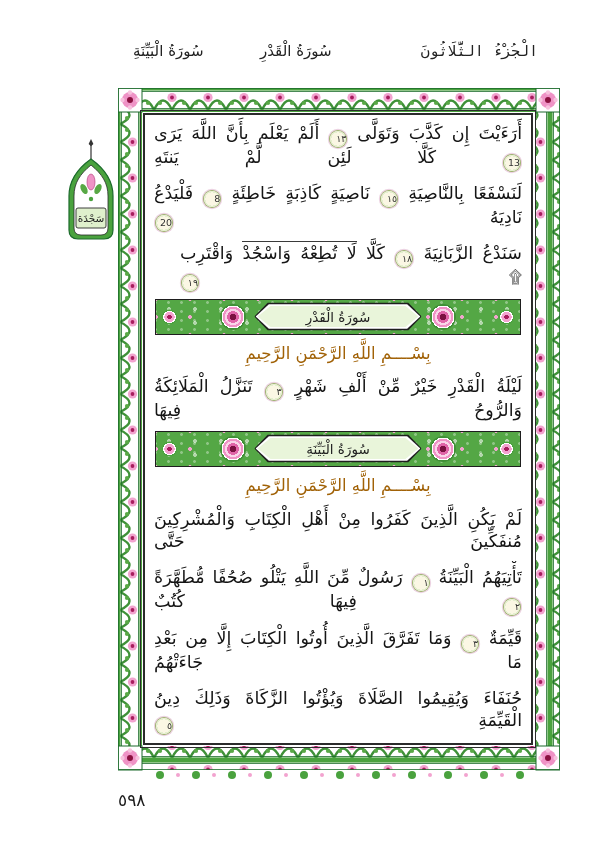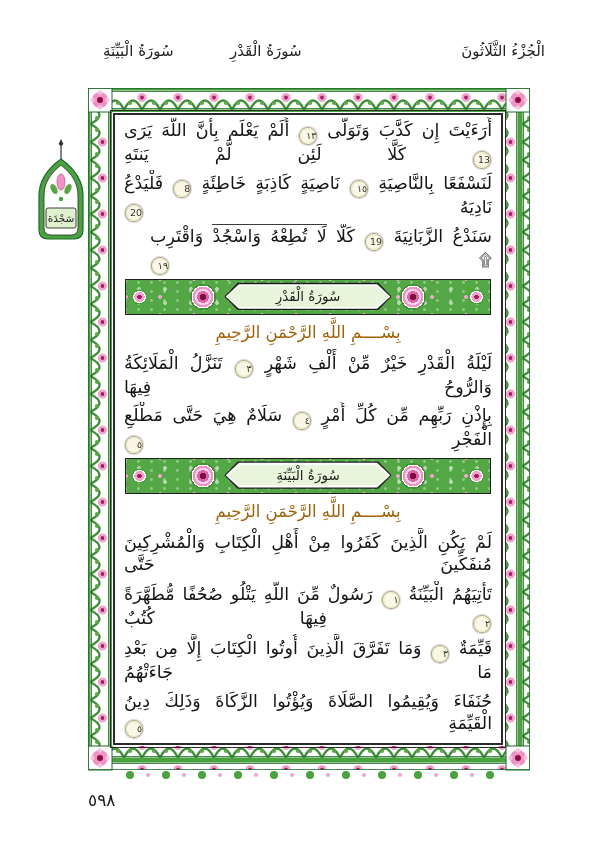--- a/index.html
+++ b/index.html
@@ -1,24 +1,24 @@
 <!DOCTYPE html>
 <html lang="ar"><head>
 <meta charset="utf-8">
 <style>
   html,body{margin:0;padding:0;}
   body{width:600px;height:858px;background:#ffffff;position:relative;overflow:hidden;
        font-family:"DejaVu Sans",sans-serif;color:#141414;}
-  .stage{position:absolute;inset:0;}
+  .stage{position:absolute;inset:0;margin-left:30px;}
 
   
   .hdr{position:absolute;top:42px;font-size:15px;color:#222;direction:rtl;white-space:nowrap;}
   .hdr-left{left:103px;}
   .hdr-center{left:230px;}
-  .hdr-right{right:55px;}
+  .hdr-right{right:62px;font-family:Liberation Mono, monospace;}
 
   
   .frame-svg{position:absolute;left:88px;top:88px;}
 
   
   .inner-frame{position:absolute;left:113px;top:113px;width:390px;height:632px;
                box-sizing:border-box;border:2px solid #2b2b2b;outline:1px solid #2b2b2b;outline-offset:2px;
                background:#fff;}
   .mushaf-body{display:flex;flex-direction:column;height:100%;padding:2px 9px;box-sizing:border-box;
                direction:rtl;}
@@ -166,21 +166,21 @@
 
   <div class="inner-frame">
     <div class="mushaf-body" id="mushaf-body">
         <div class="qrow">
           <span class="qtext">أَرَءَيْتَ إِن كَذَّبَ وَتَوَلَّى <span class="ayah">١٣</span> أَلَمْ يَعْلَم بِأَنَّ اللَّهَ يَرَى <span class="ayah">13</span> كَلَّا لَئِن لَّمْ يَنتَهِ</span>
         </div>
         <div class="qrow">
           <span class="qtext">لَنَسْفَعًا بِالنَّاصِيَةِ <span class="ayah">١٥</span> نَاصِيَةٍ كَاذِبَةٍ خَاطِئَةٍ <span class="ayah">8</span> فَلْيَدْعُ نَادِيَهُ <span class="ayah">20</span></span>
         </div>
         <div class="qrow short">
-          <span class="qtext">سَنَدْعُ الزَّبَانِيَةَ <span class="ayah">19</span> كَلَّا <span class="ovl">لَا تُطِعْهُ وَاسْجُدْ</span> وَاقْتَرِب ۩ <span class="ayah">١٩</span></span>
+          <span class="qtext">سَنَدْعُ الزَّبَانِيَةَ <span class="ayah">١٨</span> كَلَّا <span class="ovl">لَا تُطِعْهُ وَاسْجُدْ</span> وَاقْتَرِب ۩ <span class="ayah">١٩</span></span>
         </div>
         <div class="banner">
           <span class="rosette r1 small"></span>
           <span class="rosette r2 big"></span>
           <span class="rosette r3 small"></span>
           <span class="rosette r4 small"></span>
           <span class="rosette r5 big"></span>
           <span class="rosette r6 small"></span>
           <div class="cartouche">
             <div class="c-white"></div>
@@ -188,23 +188,20 @@
               <span class="surah-title">سُورَةُ الْقَدْرِ</span>
             </div>
           </div>
         </div>
         <div class="basmala-row">
           <span class="basmala">بِسْــــمِ اللَّهِ الرَّحْمَنِ الرَّحِيمِ</span>
         </div>
         <div class="qrow">
           <span class="qtext">لَيْلَةُ الْقَدْرِ خَيْرٌ مِّنْ أَلْفِ شَهْرٍ <span class="ayah">٣</span> تَنَزَّلُ الْمَلَائِكَةُ وَالرُّوحُ فِيهَا</span>
         </div>
-        <div class="qrow">
-          <span class="qtext">بِإِذْنِ رَبِّهِم مِّن كُلِّ أَمْرٍ <span class="ayah">٤</span> سَلَامٌ هِيَ حَتَّى مَطْلَعِ الْفَجْرِ <span class="ayah">٥</span></span>
-        </div>
         <div class="banner">
           <span class="rosette r1 small"></span>
           <span class="rosette r2 big"></span>
           <span class="rosette r3 small"></span>
           <span class="rosette r4 small"></span>
           <span class="rosette r5 big"></span>
           <span class="rosette r6 small"></span>
           <div class="cartouche">
             <div class="c-white"></div>
             <div class="c-green">

